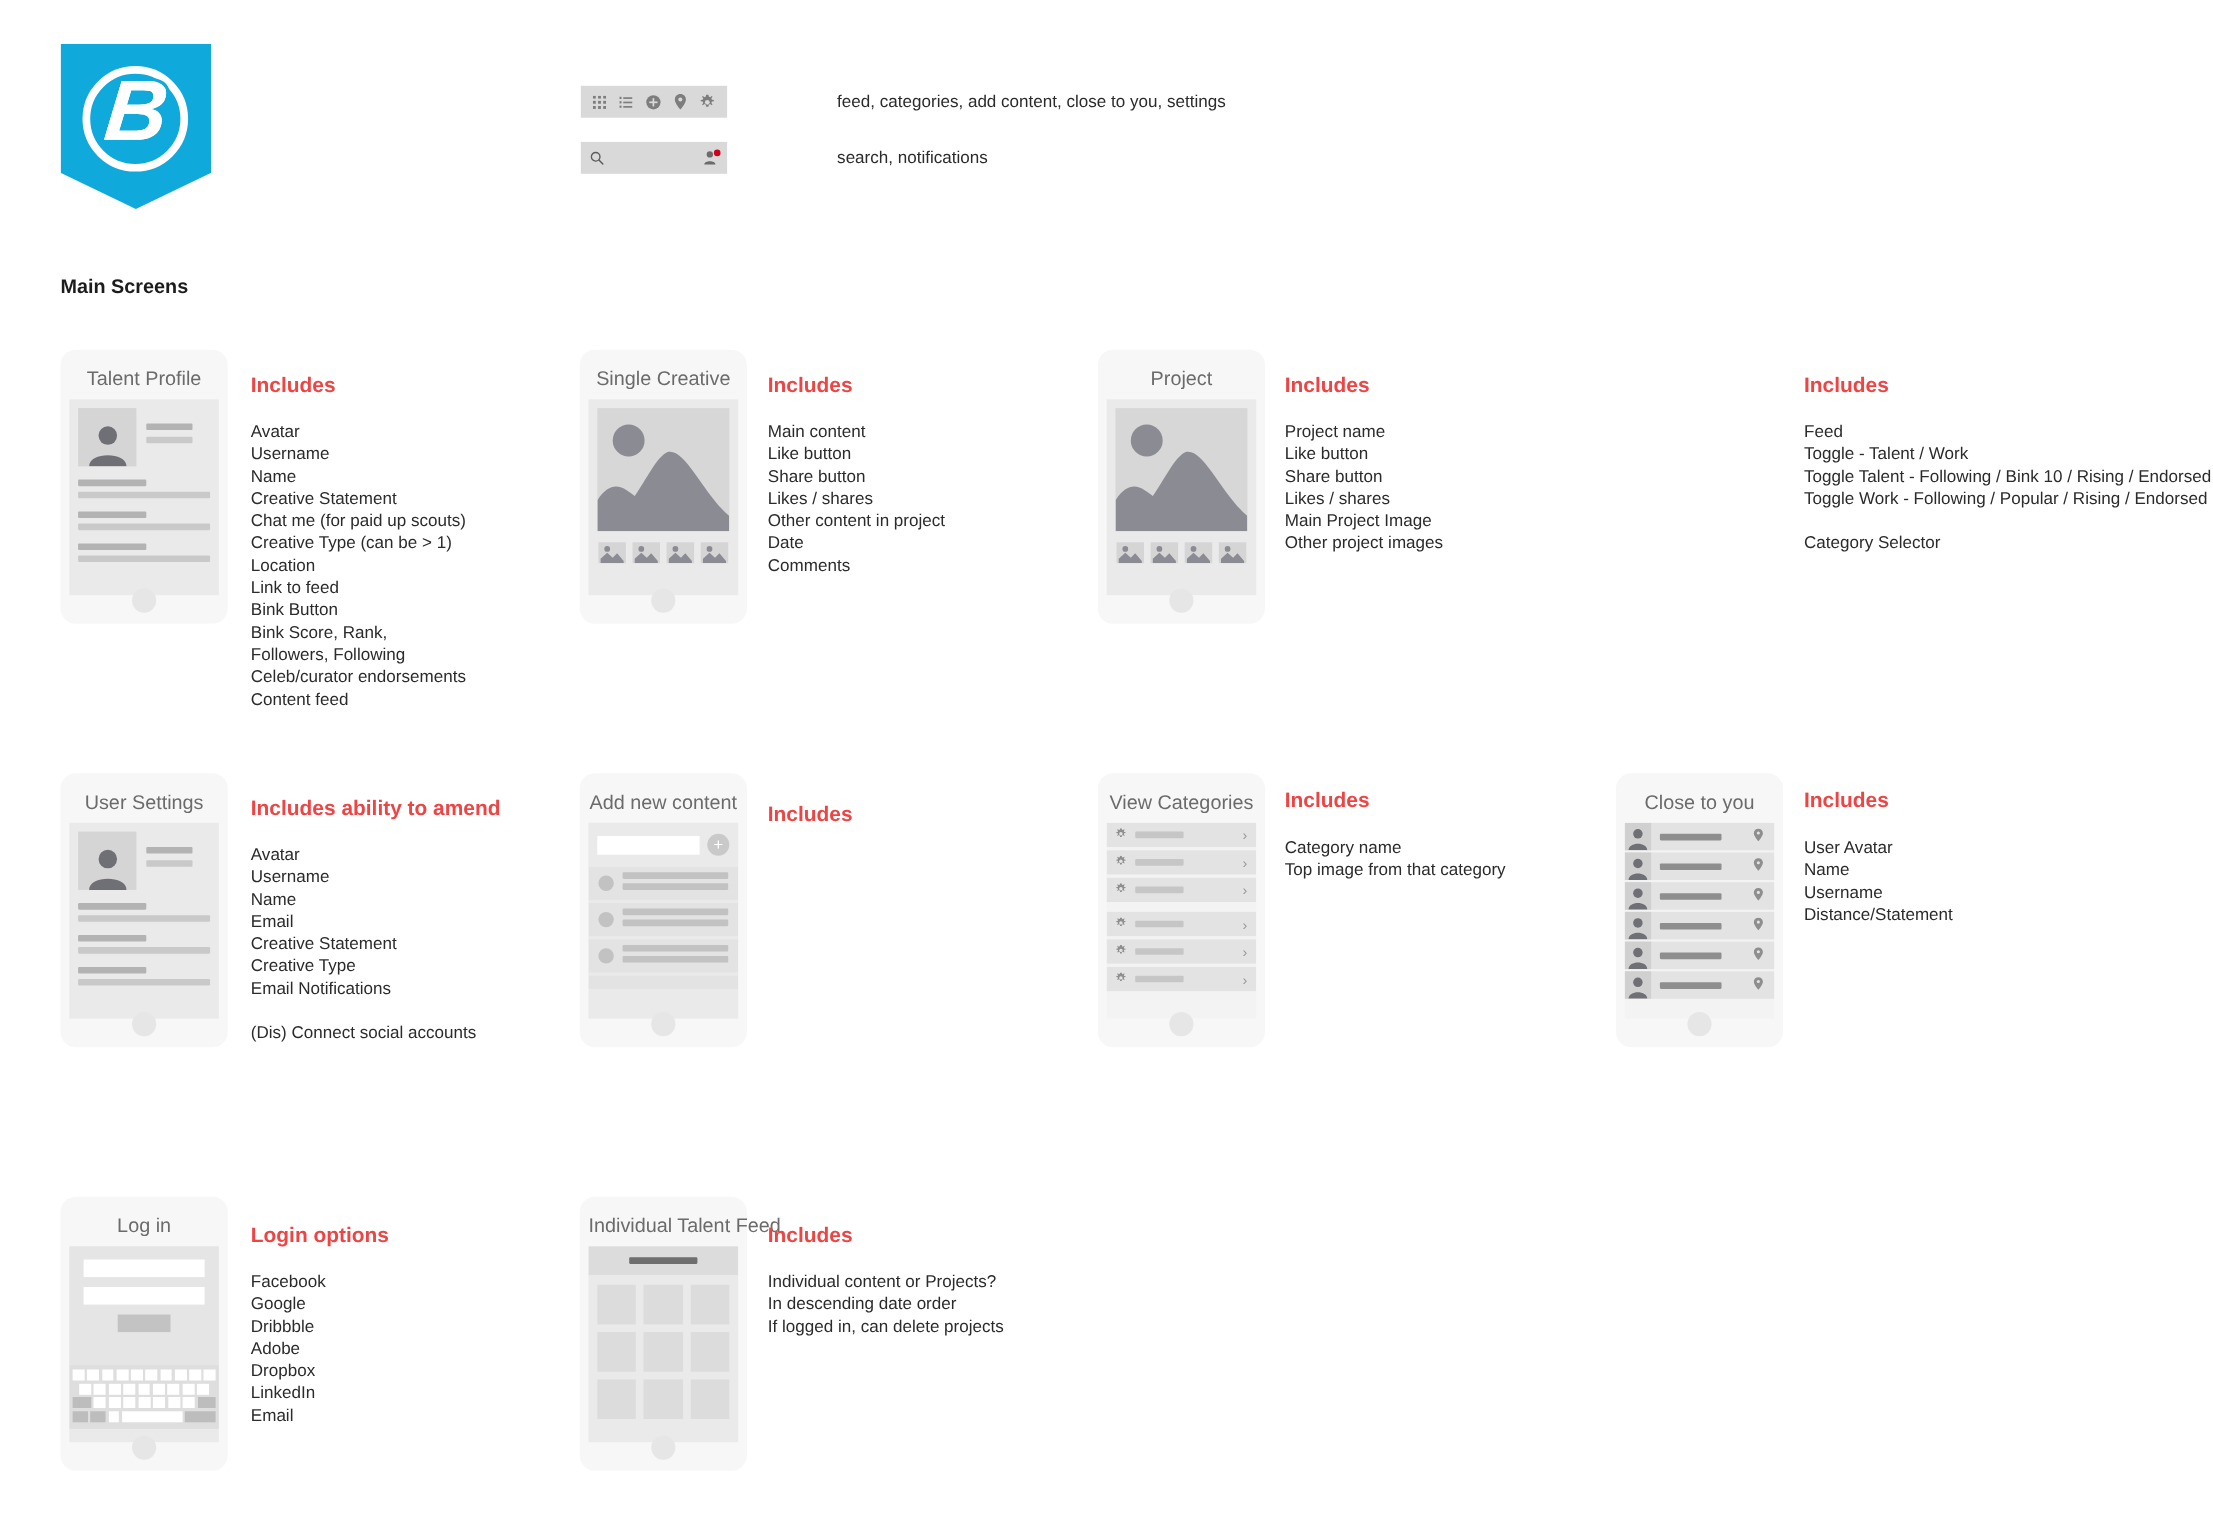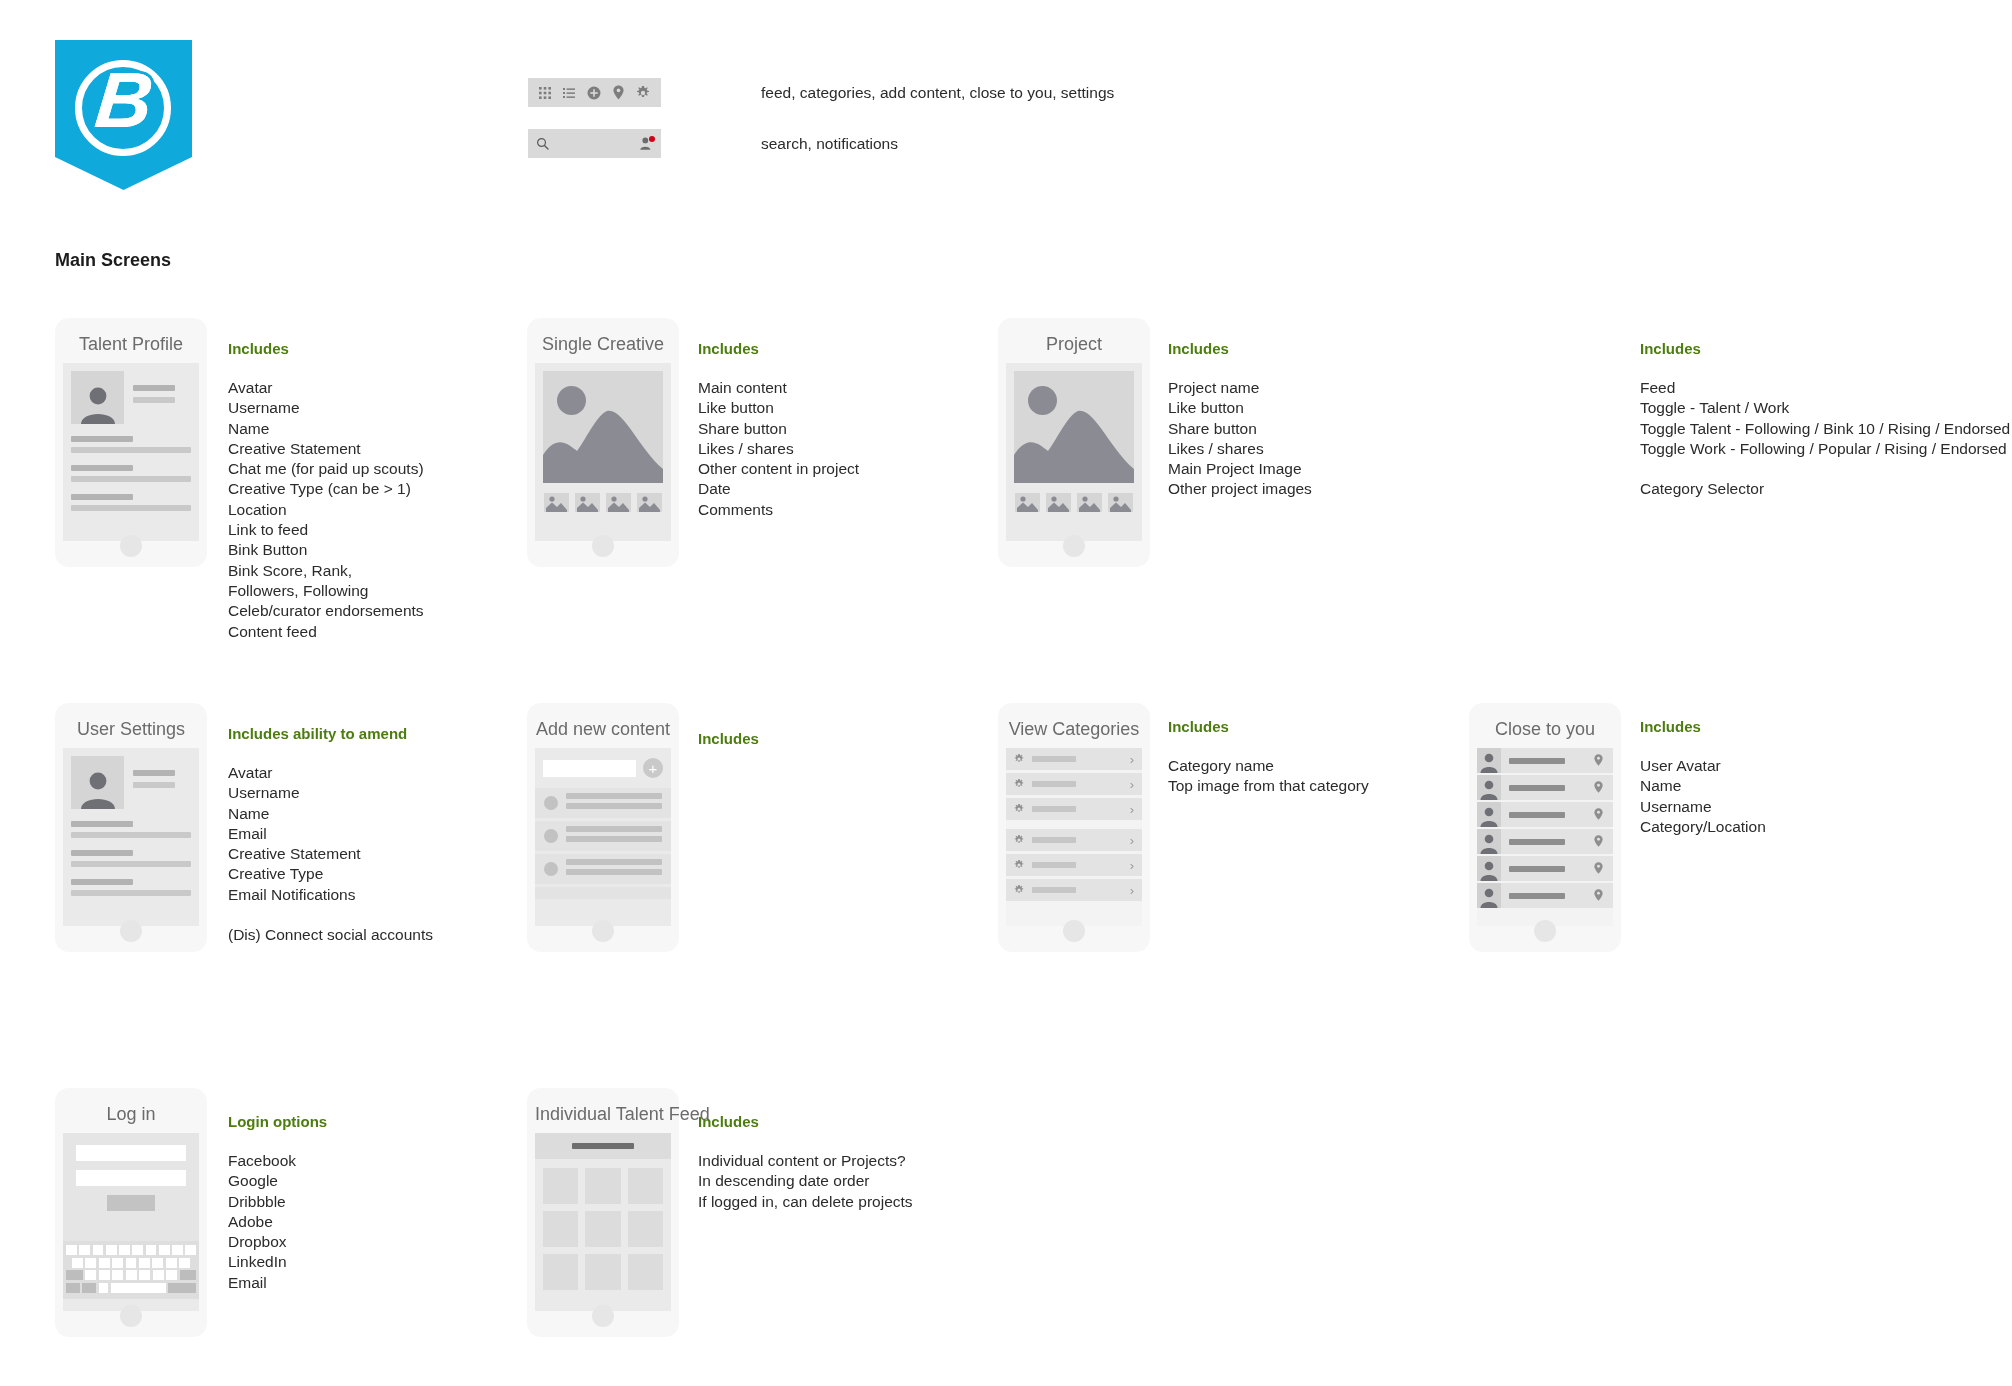--- a/index.html
+++ b/index.html
@@ -200,21 +200,21 @@
   .kbd { background:#dedede; padding: 4px 3px; }
   .kbd-row { display:flex; gap: 2.5px; justify-content:center; margin-bottom: 2.5px; }
   .key { background:#fff; height: 10px; flex: 1; }
   .key.dk { background:#bdbdbd; }
   .key.sp { flex: 4; }
   .key.w15 { flex: 1.5; }
 
   
   .includes { position: absolute; }
   .inc-title {
-    font-size: 15px; font-weight: bold; color: #4d7c0f;
+    font-size: 19px; font-weight: bold; color: #ef4444;
     margin-bottom: 21px; white-space: nowrap;
   }
   .inc-list { font-size: 15.5px; color: #2b2b2b; line-height: 20.3px; }
   .inc-list div { white-space: nowrap; }
   .inc-spacer { height: 20px; }
 </style>
 </head>
 <body>
 
 <div class="page">
@@ -696,21 +696,21 @@
       </div>
       <div class="home-btn"></div>
     </div>
   </div>
   <div class="includes" style="left:1640px; top:718px;">
     <div class="inc-title">Includes</div>
     <div class="inc-list">
       <div>User Avatar</div>
       <div>Name</div>
       <div>Username</div>
-      <div>Category/Location</div>
+      <div>Distance/Statement</div>
     </div>
   </div>
 
   <div class="block" style="left:55px; top:1088px;">
     <div class="phone">
       <div class="phone-title">Log in</div>
       <div class="phone-screen">
         <div class="lg-area">
           <div class="lg-field"></div>
           <div class="lg-field"></div>

